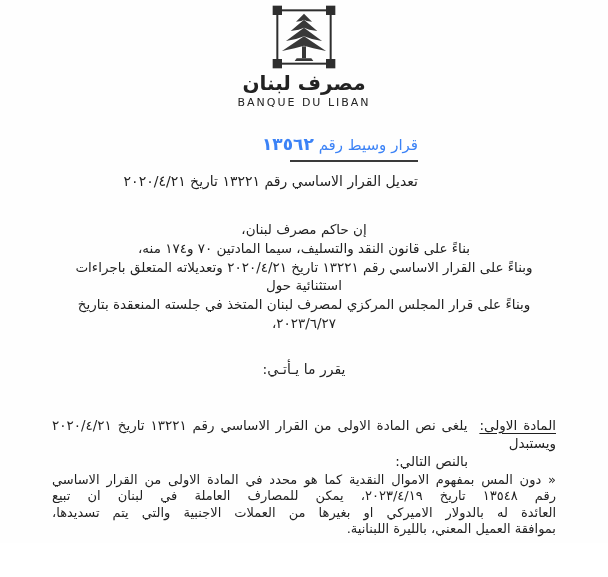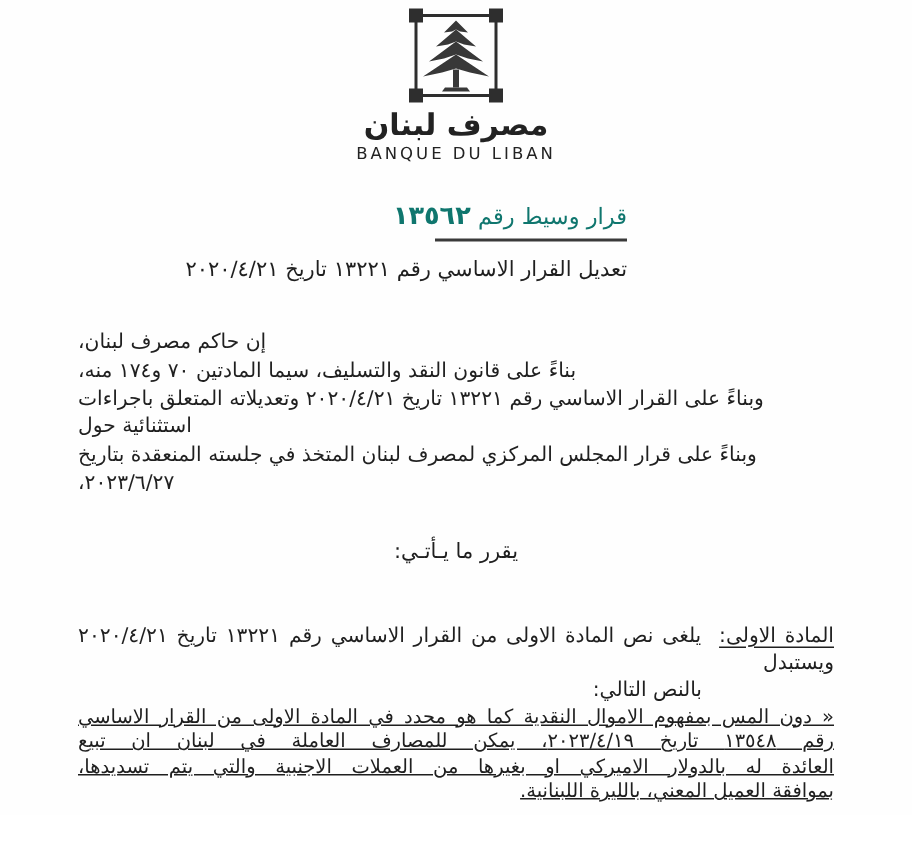--- a/index.html
+++ b/index.html
@@ -22,33 +22,33 @@
   .bank-fr{
     font-size:11px;letter-spacing:2px;color:#232323;
     margin-top:1px;line-height:13px;font-weight:400;
   }
 
   
   .title-block{
     direction:rtl;text-align:right;
     margin:25px 190px 0 0;
   }
-  .decision-line{font-size:15px;line-height:20px;color:#0f766e;}
+  .decision-line{font-size:15px;line-height:20px;color:#3b82f6;}
   .decision-line .num{
     font-size:17px;font-weight:bold;letter-spacing:2px;
     padding-left:2px;
   }
   .title-rule{
     width:128px;border-top:2px solid #3a3a3a;margin-top:5px;
   }
   .subject{font-size:14px;margin-top:10px;line-height:19px;}
 
   
   .preamble{
-    direction:rtl;text-align:left;
+    direction:rtl;text-align:center;
     margin:29px 52px 0 52px;
     font-size:13.5px;line-height:18.8px;
   }
   .decree{
     direction:rtl;text-align:center;
     margin-top:27px;font-size:14px;line-height:19px;
   }
 
   
   .article{
@@ -61,21 +61,21 @@
   .alabel{
     text-decoration:underline;text-underline-offset:3px;
     margin-left:6px;
   }
   .cont{padding-right:88px;}
 
   .quote{
     margin-top:2px;
     font-size:13px;line-height:16.4px;
   }
-  .ql{text-align:right;text-decoration:underline;}
+  .ql{text-align:right;}
 </style>
 </head>
 <body>
 
 <div class="page">
 
   <div class="letterhead">
     <div class="logo-wrap">
       <svg width="68" height="64" viewBox="0 0 100 96" aria-hidden="true">
         <rect x="10" y="8" width="80" height="80" fill="none" stroke="#2e2e2e" stroke-width="3"></rect>

